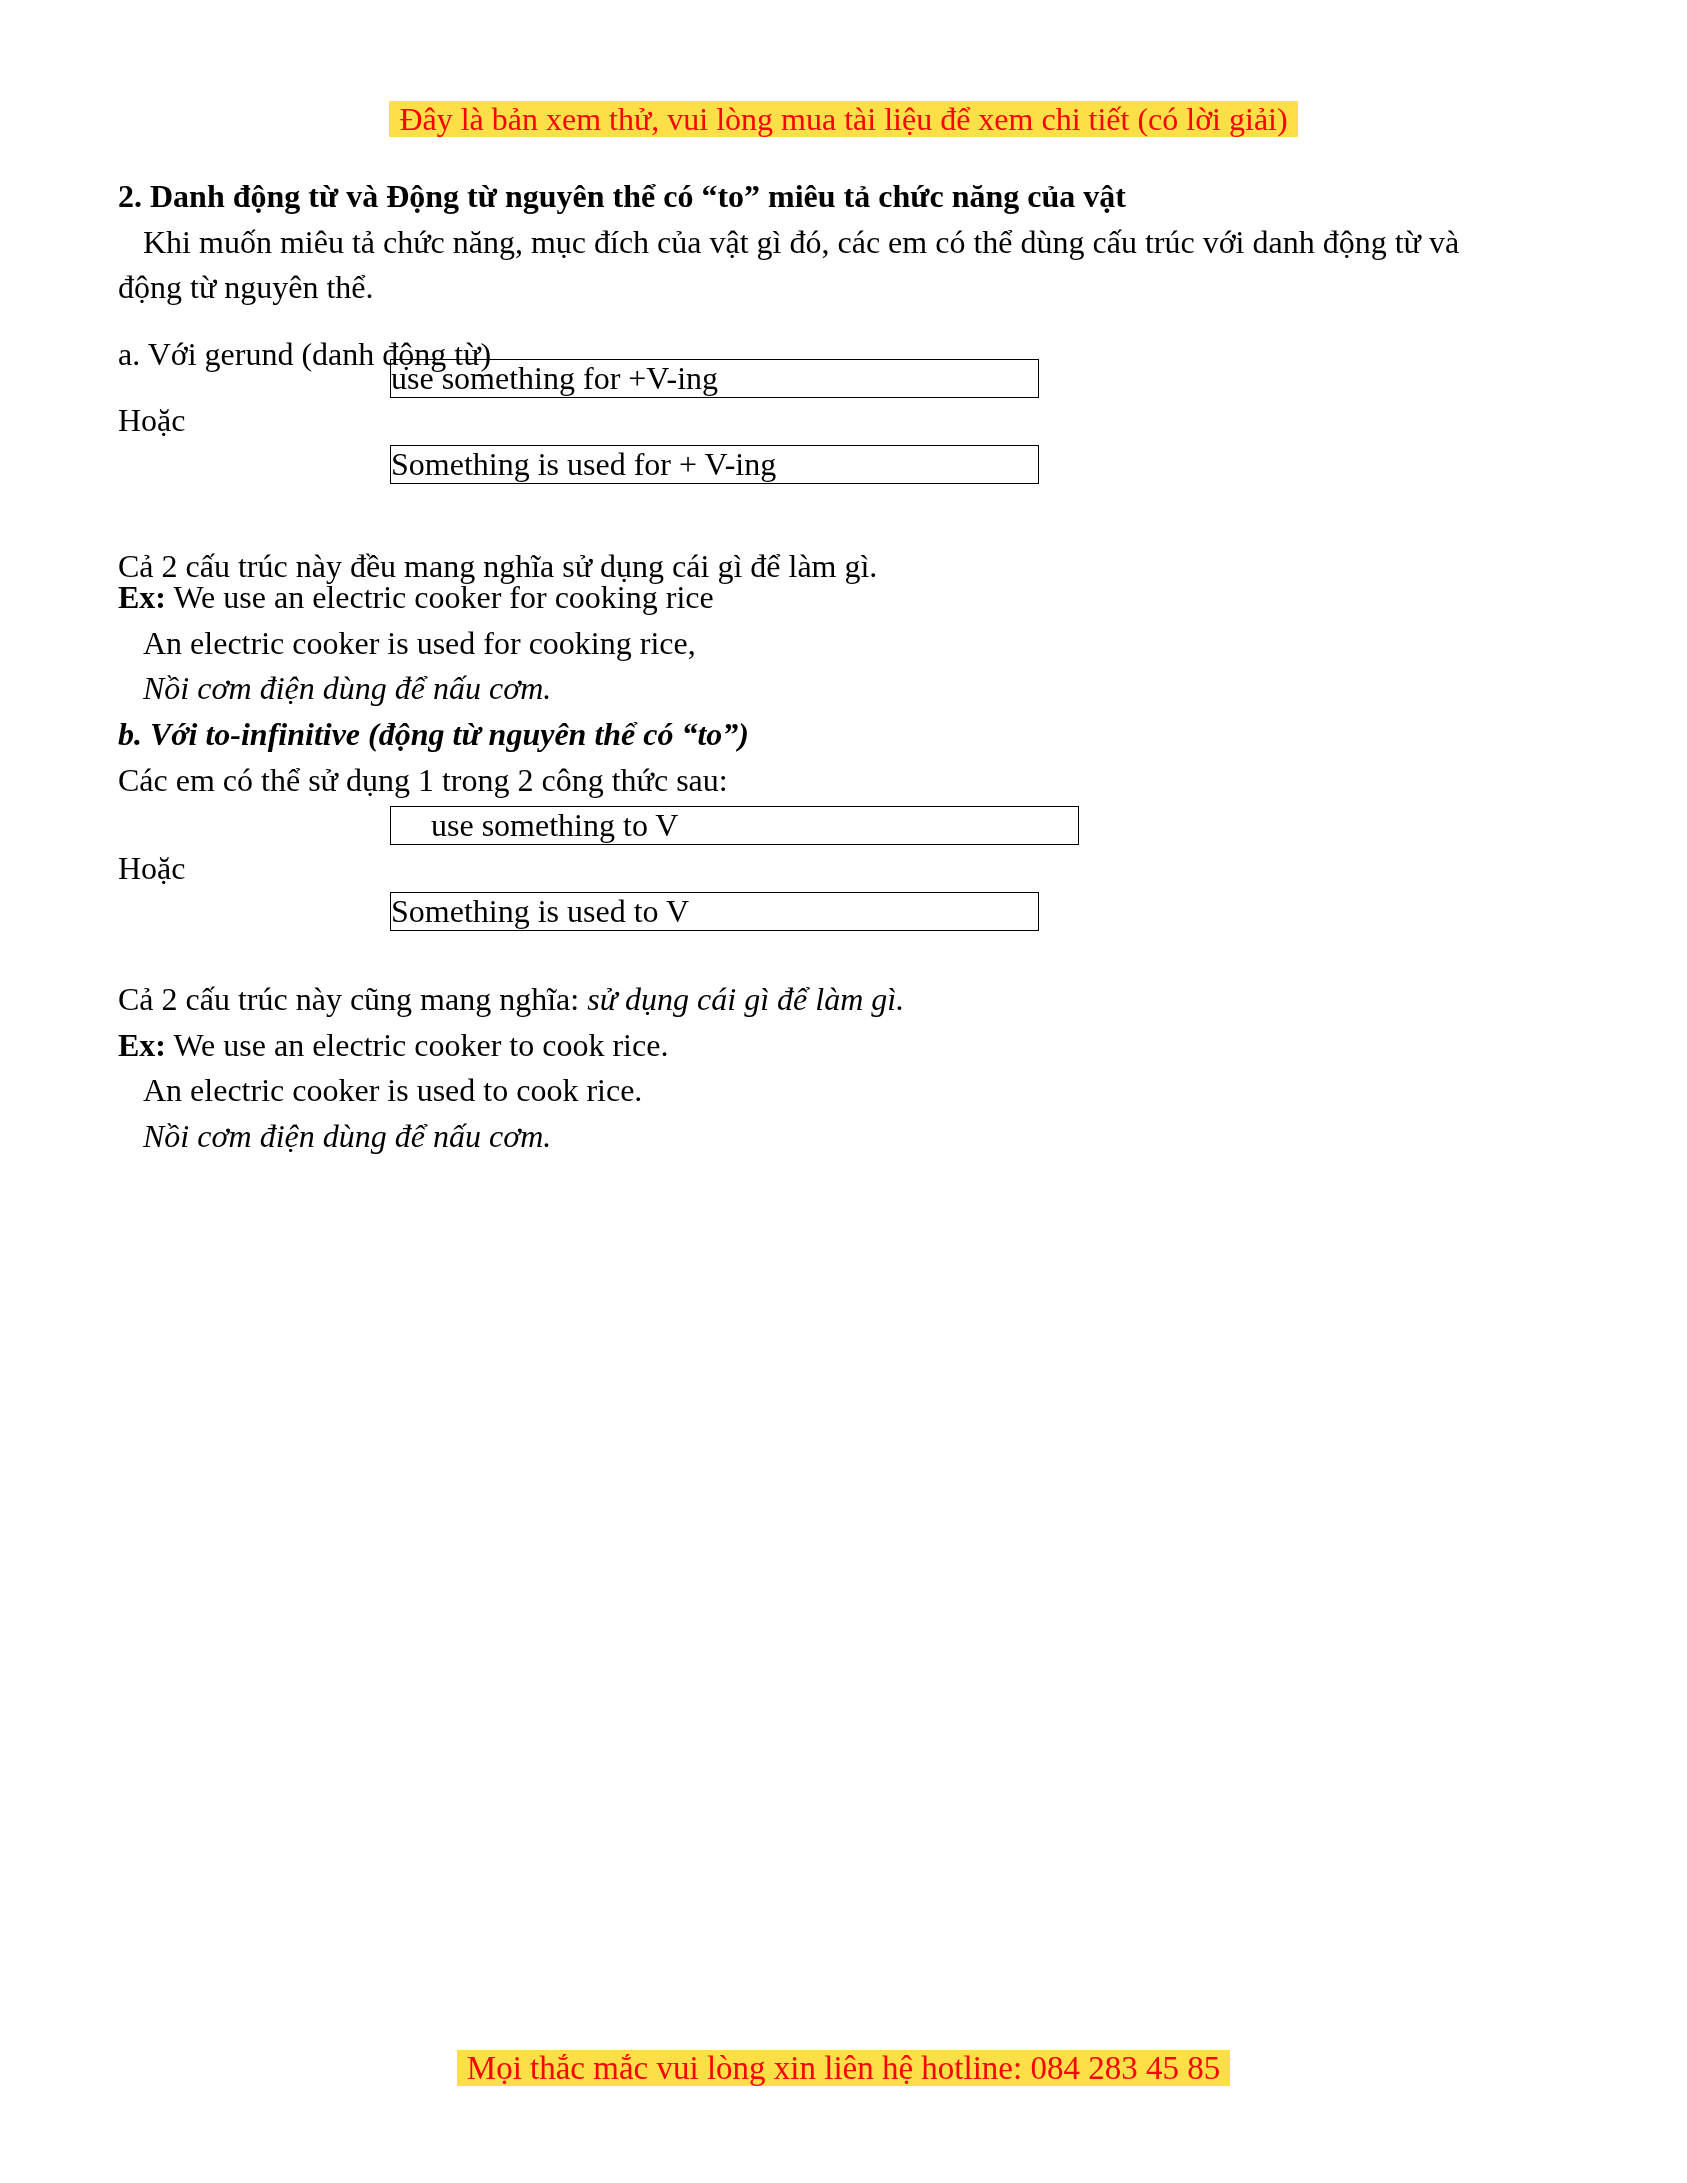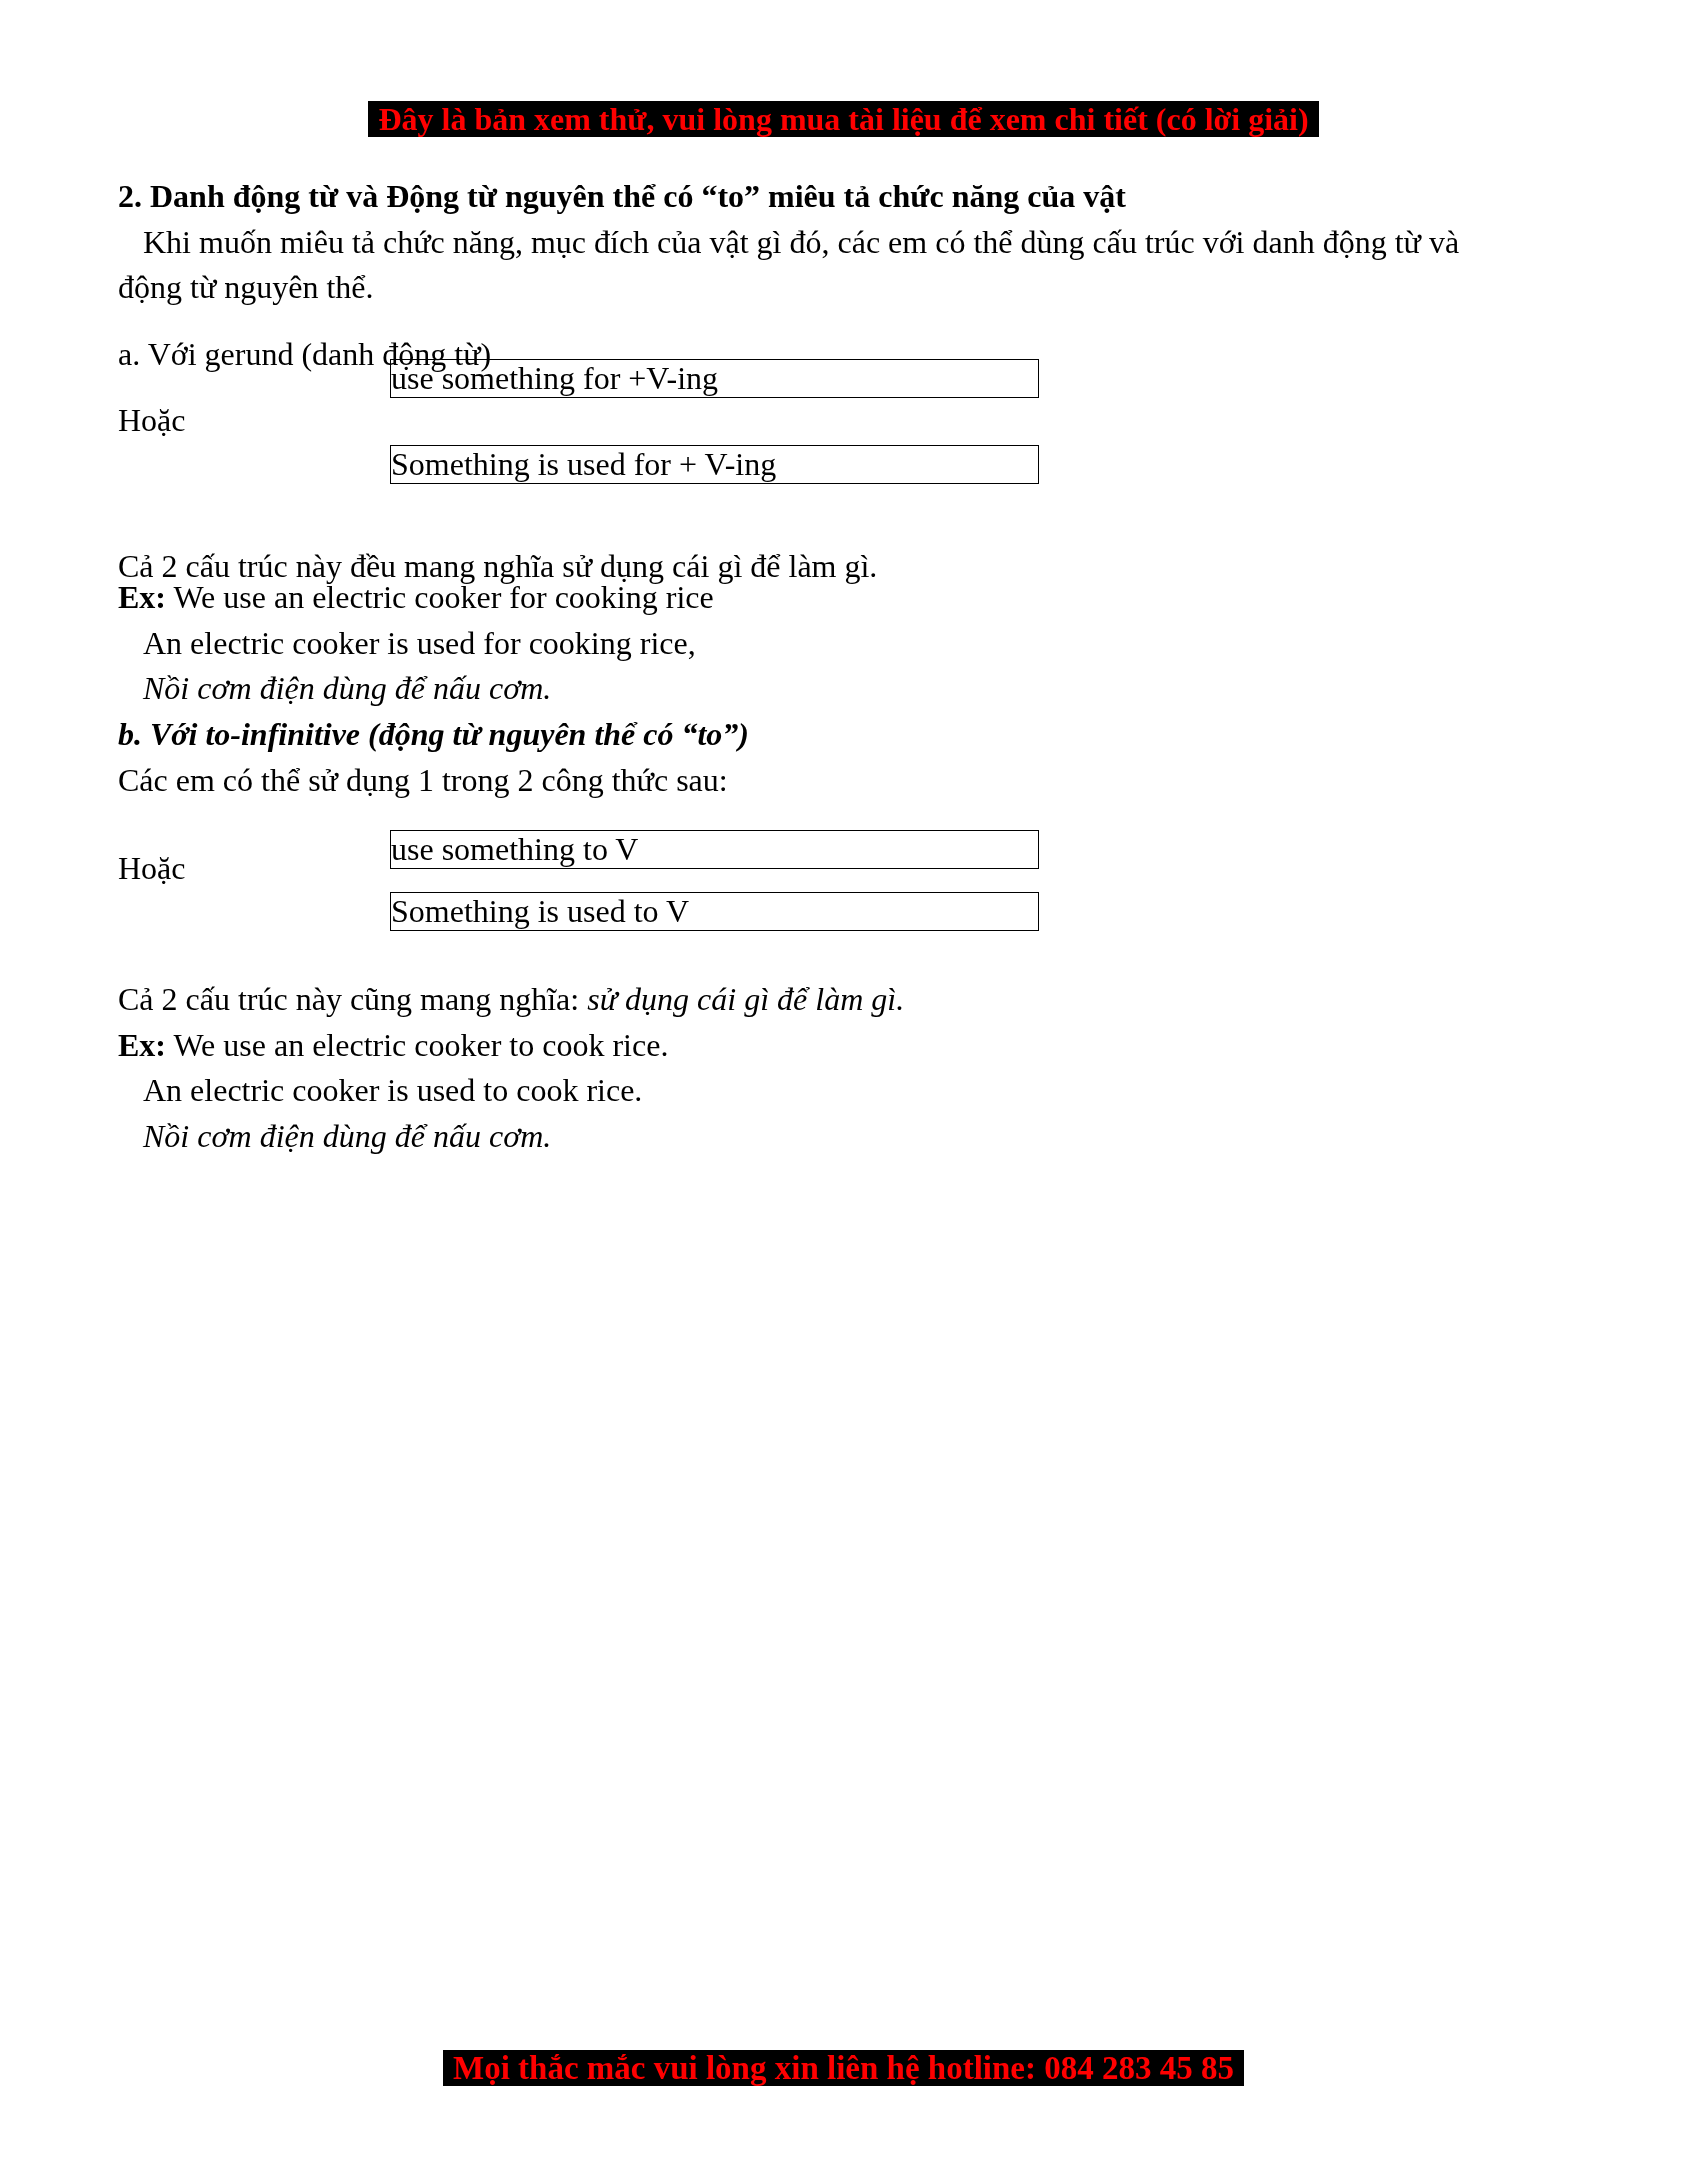--- a/index.html
+++ b/index.html
@@ -1,21 +1,21 @@
 <!DOCTYPE html>
 <html style="font-size:10.6px"><head>
 <meta charset="utf-8">
 <style>
   html, body { margin:0; padding:0; background:#ffffff; }
   body { width:1687px; height:2183px; position:relative; overflow:hidden;
          font-family:"Liberation Serif", serif; color:#000; font-size:32px; }
   .line { position:absolute; left:118px; white-space:nowrap; line-height:40px; }
   .indent { left:143px; }
   .banner { position:absolute; left:0; width:1687px; text-align:center; line-height:40px; }
-  .banner span { background:#000000; color:#ff0000; font-weight:bold; padding:0 10px; }
+  .banner span { background:#fde047; color:#ff0000; font-weight:normal; padding:0 10px; }
   .box { position:absolute; left:390px; width:647px; height:37px; border:1.3px solid #000;
          line-height:37px; box-sizing:content-box; }
   .bold { font-weight:bold; }
   .italic { font-style:italic; }
 </style>
 </head>
 <body>
 
 <div class="banner" style="top:99px;">
   <span>Đây là bản xem thử, vui lòng mua tài liệu để xem chi tiết (có lời giải)</span>
@@ -31,21 +31,21 @@
 <div class="box" style="top:445px;">Something is used for + V-ing</div>
 
 <div class="line" style="top:546px;">Cả 2 cấu trúc này đều mang nghĩa sử dụng cái gì để làm gì.</div>
 <div class="line" style="top:577px;"><span class="bold">Ex:</span><span> We use an electric cooker for cooking rice</span></div>
 <div class="line indent" style="top:623px;">An electric cooker is used for cooking rice,</div>
 <div class="line indent italic" style="top:668px;">Nồi cơm điện dùng để nấu cơm.</div>
 
 <div class="line bold italic" style="top:714px;">b. Với to-infinitive (động từ nguyên thể có “to”)</div>
 <div class="line" style="top:760px;">Các em có thể sử dụng 1 trong 2 công thức sau:</div>
 
-<div class="box" style="top:830px;">use something to V</div>
+<div class="box" style="top:806px;padding-left:40px;">use something to V</div>
 <div class="line" style="top:848px;">Hoặc</div>
 <div class="box" style="top:892px;">Something is used to V</div>
 
 <div class="line" style="top:979px;text-align:center;"><span>Cả 2 cấu trúc này cũng mang nghĩa: </span><span class="italic">sử dụng cái gì để làm gì.</span></div>
 <div class="line" style="top:1025px;"><span class="bold">Ex:</span><span> We use an electric cooker to cook rice.</span></div>
 <div class="line indent" style="top:1070px;">An electric cooker is used to cook rice.</div>
 <div class="line indent italic" style="top:1116px;">Nồi cơm điện dùng để nấu cơm.</div>
 
 <div class="banner" style="top:2048px; font-size:33px;">
   <span>Mọi thắc mắc vui lòng xin liên hệ hotline: 084 283 45 85</span>

